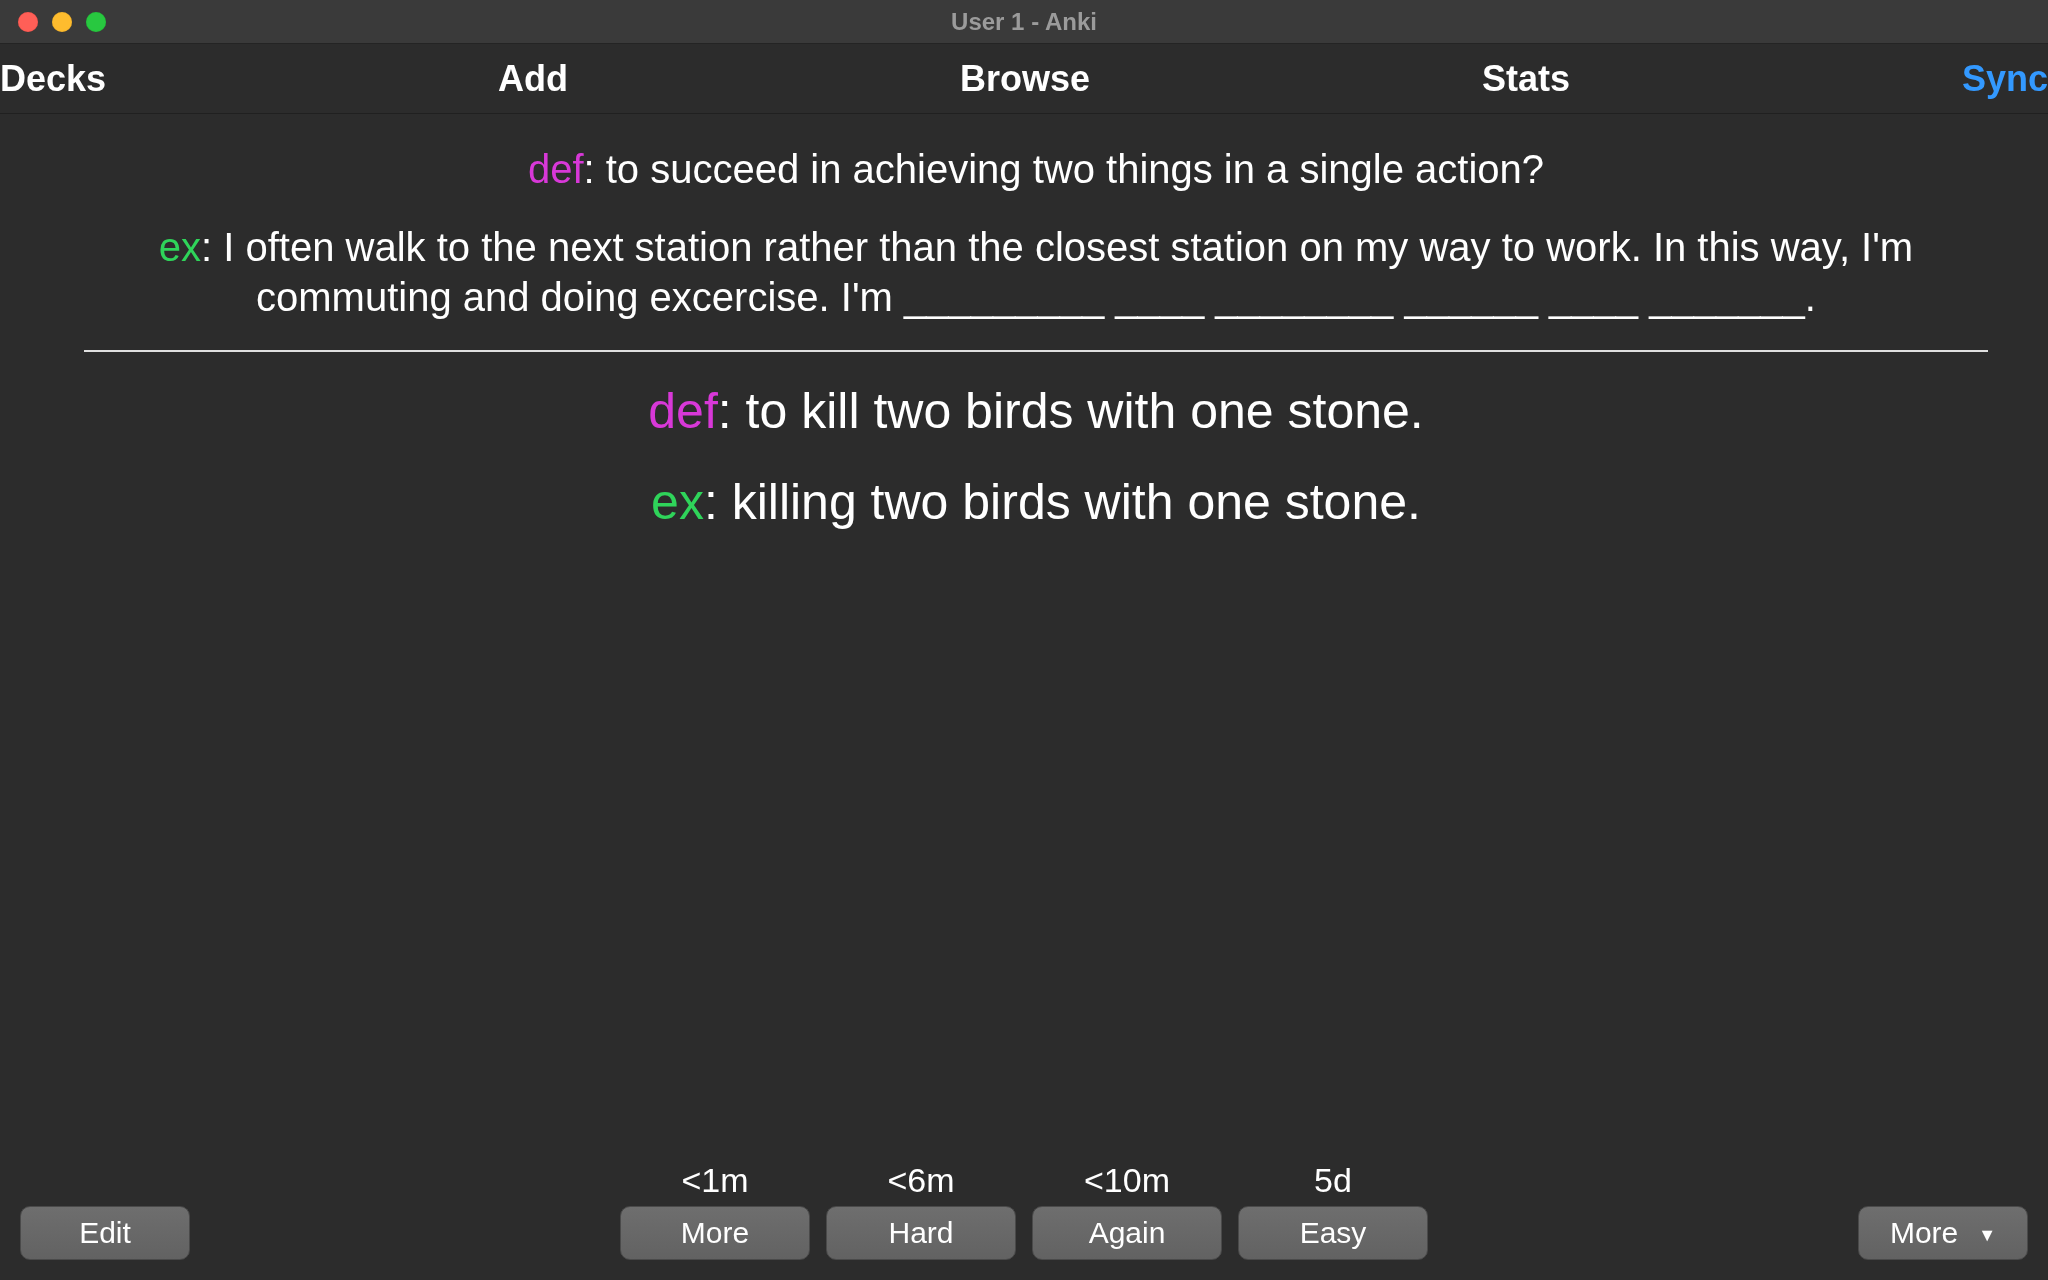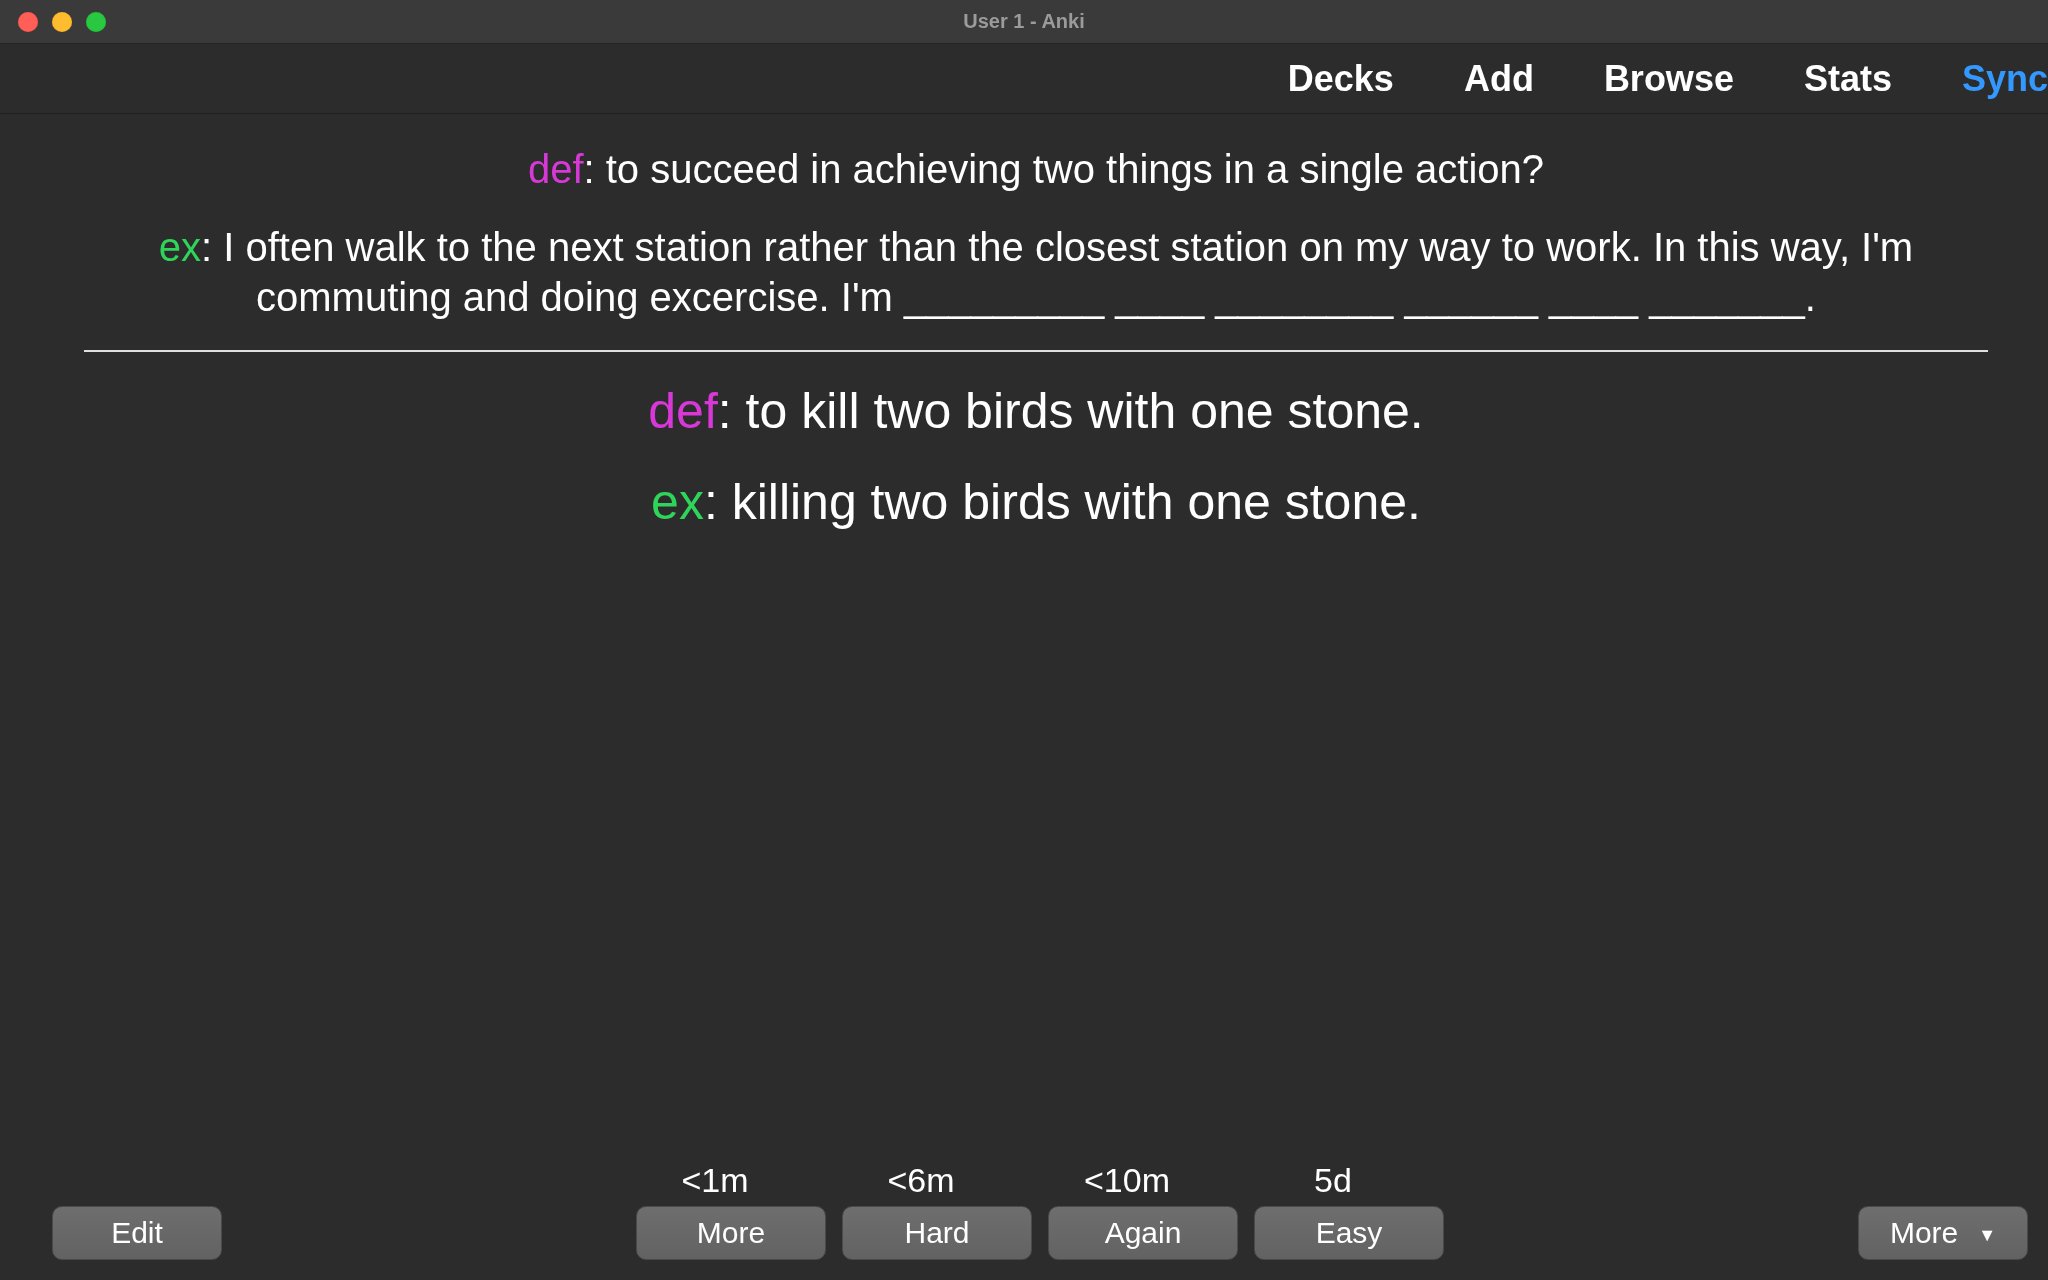--- a/index.html
+++ b/index.html
@@ -28,29 +28,29 @@
       width: 20px; height: 20px;
       border-radius: 50%;
     }
     .light.red    { background:#ff5f57; box-shadow: inset 0 0 1px #e0443e; }
     .light.yellow { background:#febc2e; box-shadow: inset 0 0 1px #dea123; }
     .light.green  { background:#28c840; box-shadow: inset 0 0 1px #1aad2b; }
     .title {
       position: absolute;
       left: 50%; transform: translateX(-50%);
       color: #9b9b9b;
-      font-size: 20px;
+      font-size: 24px;
       font-weight: 600;
     }
 
     
     .topnav {
       height: 70px;
       display: flex;
-      justify-content: flex-end;
+      justify-content: space-between;
       align-items: center;
       gap: 70px;
       border-bottom: 1px solid #202020;
       background: #2c2c2c;
     }
     .navitem {
       color: #ffffff;
       font-weight: 700;
       font-size: 36px;
       cursor: pointer;
@@ -105,21 +105,20 @@
       border: 1px solid #4a4a4a;
       border-radius: 10px;
       padding: 10px 0;
       text-align: center;
       cursor: pointer;
       user-select: none;
       display: flex;
       align-items: center;
       justify-content: center;
       height: 54px;
-      margin-left: 32px;
     }
     .edit-btn {
       width: 170px;
     }
     .more-btn {
       width: 170px;
       margin-left: auto;
       gap: 20px;
     }
     .more-caret {

